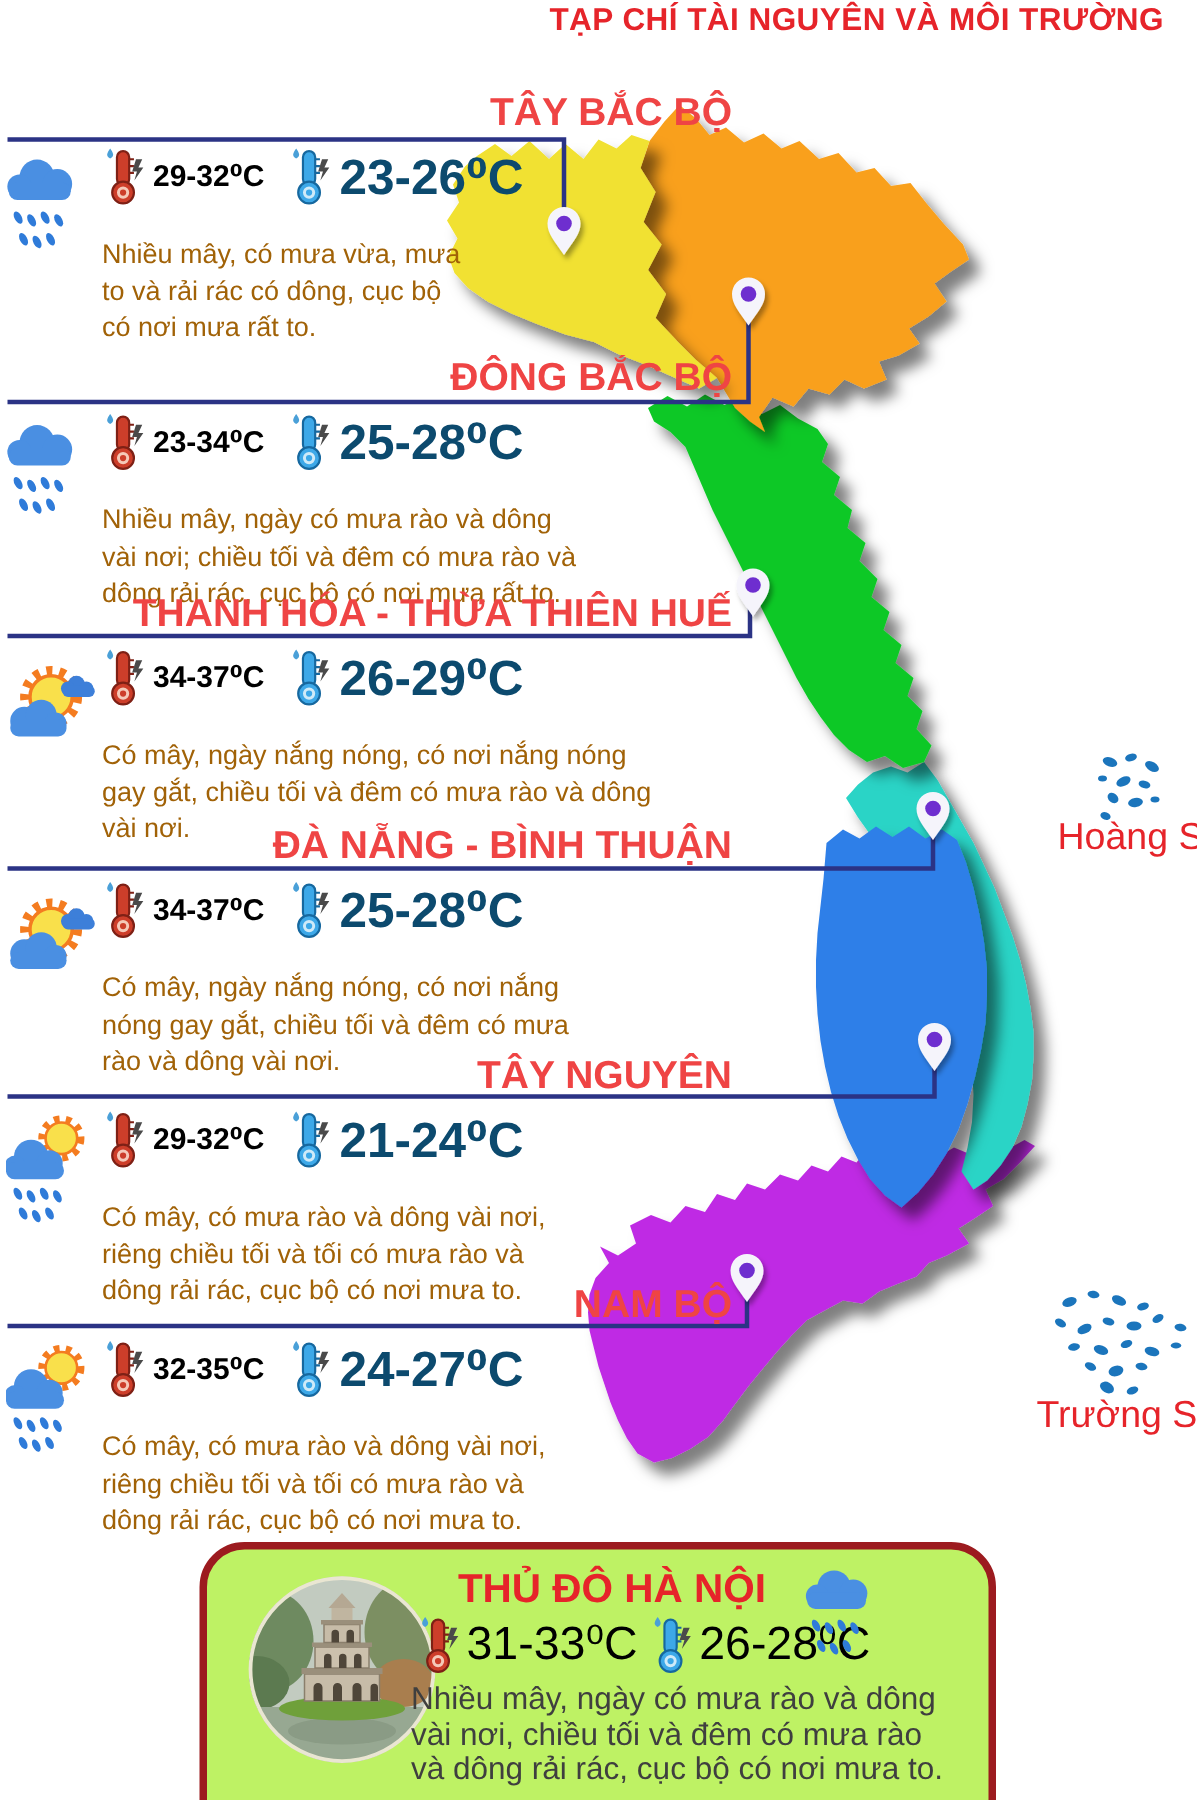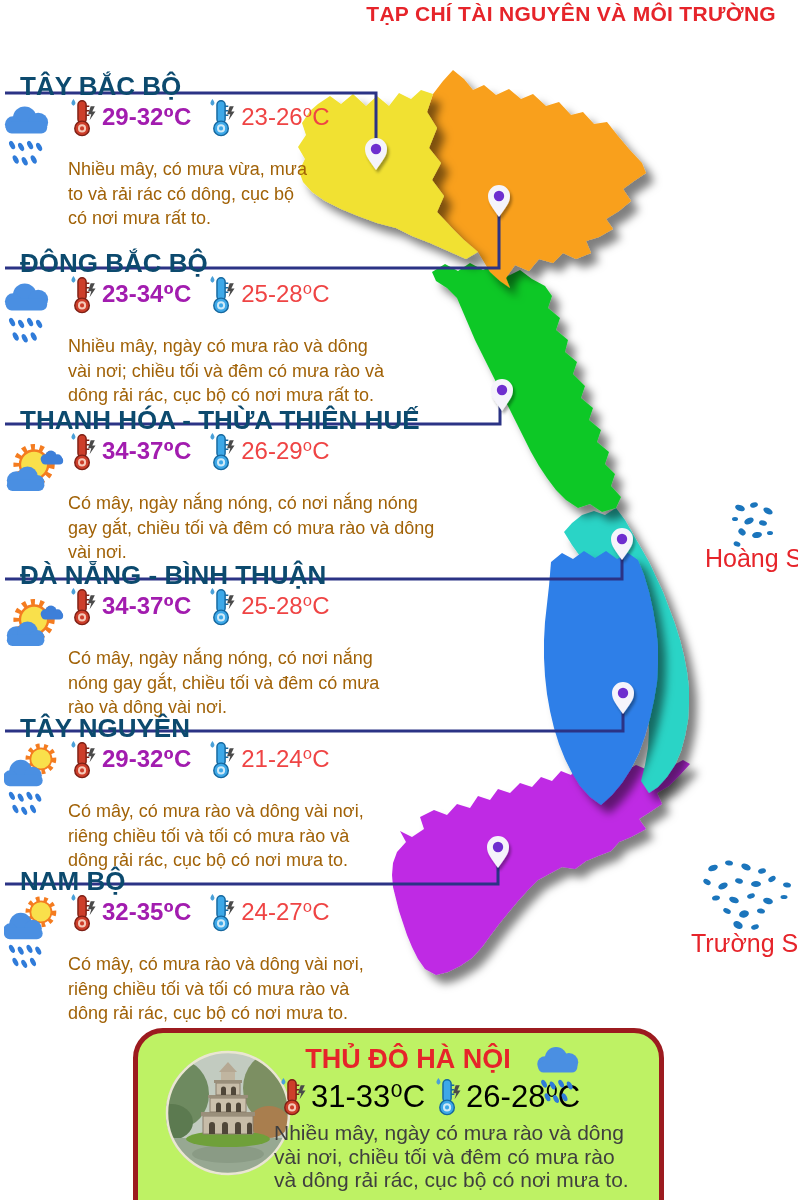--- a/index.html
+++ b/index.html
@@ -3,26 +3,26 @@
 <meta charset="utf-8">
 <style>
   html,body{margin:0;padding:0;background:#ffffff;}
   .canvas{position:relative;width:798px;height:1200px;background:#ffffff;overflow:hidden;
           font-family:"Liberation Sans","DejaVu Sans",sans-serif;}
   .map-svg{position:absolute;left:0;top:0;z-index:1;}
   .header{position:absolute;top:3px;left:0;width:776px;text-align:right;z-index:3;}
   .header .mag-title{font-size:21px;font-weight:800;color:#E6242A;letter-spacing:.3px;line-height:22px;}
   .header .mag-site{font-size:19.5px;font-weight:700;color:#24388F;line-height:21px;}
   .region{position:absolute;left:8px;width:480px;z-index:3;}
-  .region .rtitle{margin:12px;font-size:26px;font-weight:700;color:#0c4a6e;line-height:28px;white-space:nowrap;}
+  .region .rtitle{margin:0;font-size:26px;font-weight:700;color:#ef4444;line-height:28px;white-space:nowrap;text-align:right;}
   .region .wicon{position:absolute;left:-4px;top:40px;}
   .region .temps{position:absolute;left:60px;top:36px;display:flex;align-items:center;height:42px;}
   .temps .thermo{width:29px;height:41px;flex:0 0 auto;}
-  .temps .hot{font-size:24px;font-weight:700;color:#a21caf;margin:0 16px 0 5px;white-space:nowrap;}
-  .temps .cold{font-size:24px;font-weight:400;color:#ef4444;margin-left:5px;white-space:nowrap;}
+  .temps .hot{font-size:20px;font-weight:700;color:#000000;margin:0 16px 0 5px;white-space:nowrap;}
+  .temps .cold{font-size:33px;font-weight:700;color:#0c4a6e;margin-left:5px;white-space:nowrap;}
   .region .desc{position:absolute;left:60px;top:79px;width:430px;font-size:18px;line-height:24.6px;
                 color:#a16207;white-space:pre-line;}
   .island-label{position:absolute;z-index:3;font-size:25px;color:#E6242A;white-space:nowrap;}
   .hanoi{position:absolute;left:133px;top:1028px;width:531px;height:213px;background:#bef264;
          border:5px solid #9C1B1F;border-radius:30px;box-sizing:border-box;z-index:4;}
   .hanoi .hn-title{position:absolute;left:105px;top:11px;width:330px;text-align:center;
                    font-size:27px;font-weight:700;color:#E6242A;white-space:nowrap;}
   .hanoi .hn-temps{position:absolute;left:140px;top:42px;display:flex;align-items:center;height:42px;}
   .hanoi .hn-desc{position:absolute;left:136px;top:88px;width:380px;font-size:21px;line-height:23.5px;
                   color:#3F3F3F;white-space:pre-line;}

